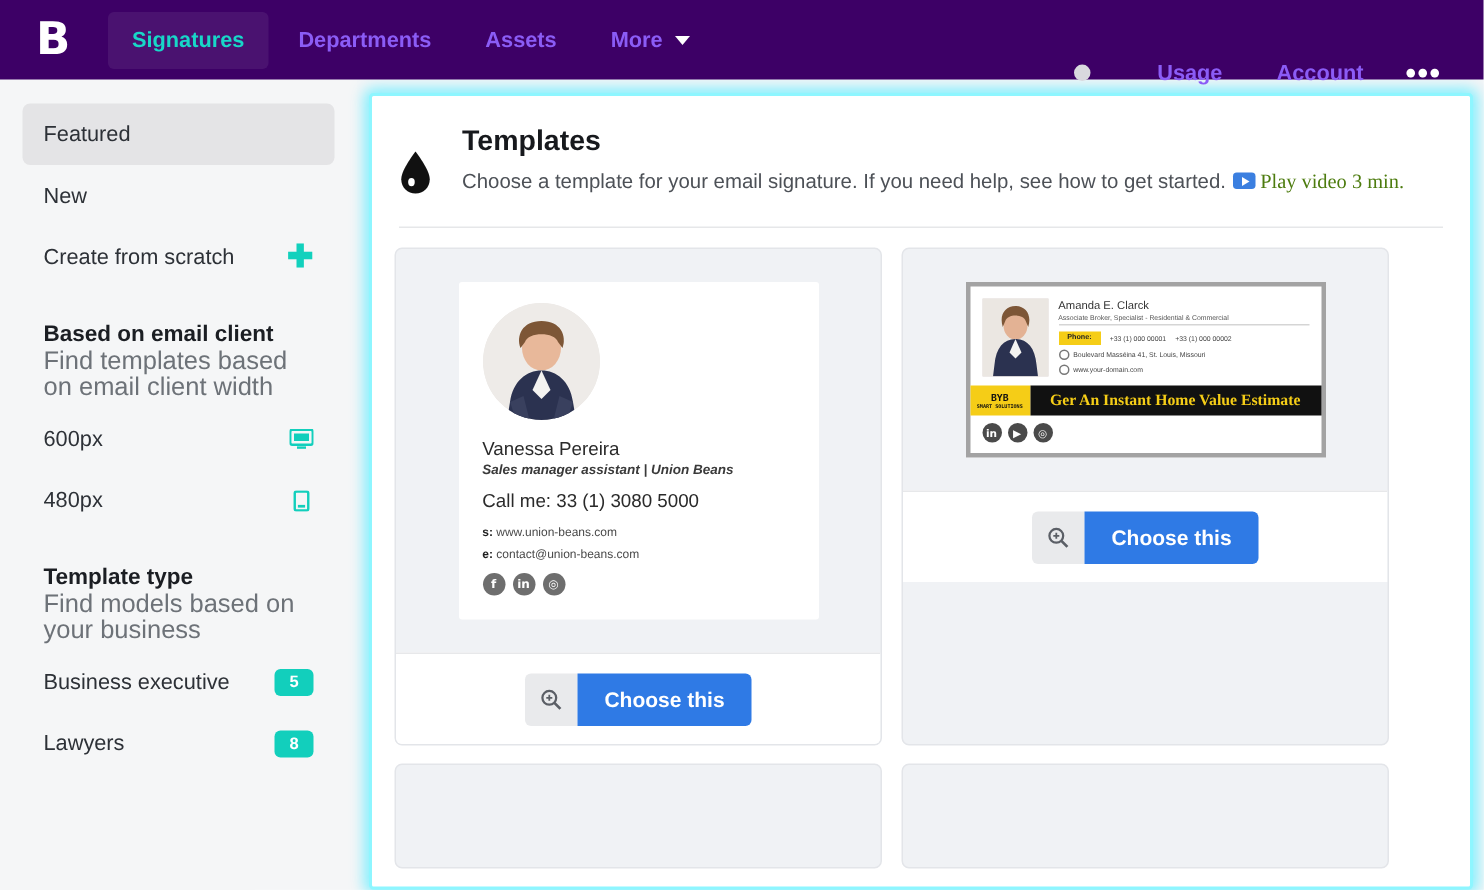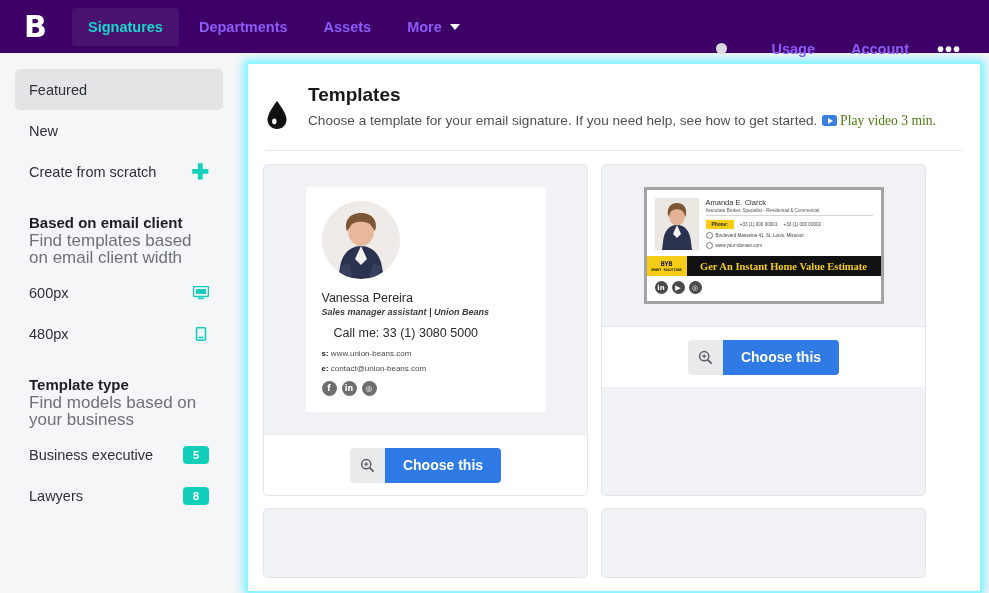--- a/index.html
+++ b/index.html
@@ -157,21 +157,21 @@
     background: #fff; width: 240px; padding: 14px 16px 16px 16px;
     border-radius: 2px;
   }
   .sig1-photo {
     width: 78px; height: 78px; border-radius: 50%;
     background: #ece9e6; margin-bottom: 12px; overflow: hidden;
     position: relative;
   }
   .sig1-name { font-size: 12.5px; color: #2a2a2a; margin-bottom: 2px; }
   .sig1-role { font-size: 9px; font-style: italic; color: #3a3a3a; font-weight: bold; }
-  .sig1-call { font-size: 12.5px; color: #2a2a2a; margin: 9px 0 9px 12px; }
+  .sig1-call { font-size: 12.5px; color: #2a2a2a; margin: 9px 0 9px 0; }
   .sig1-line { font-size: 8px; color: #4a4a4a; margin-bottom: 6px; }
   .sig1-line b { color: #1f1f1f; }
   .soc-row { display: flex; gap: 5px; margin-top: 8px; }
   .soc {
     width: 15px; height: 15px; border-radius: 50%;
     background: #6e6e6e; color: #fff;
     font-size: 8px; font-weight: bold;
     display: flex; align-items: center; justify-content: center;
     font-family: "DejaVu Sans", sans-serif;
   }

